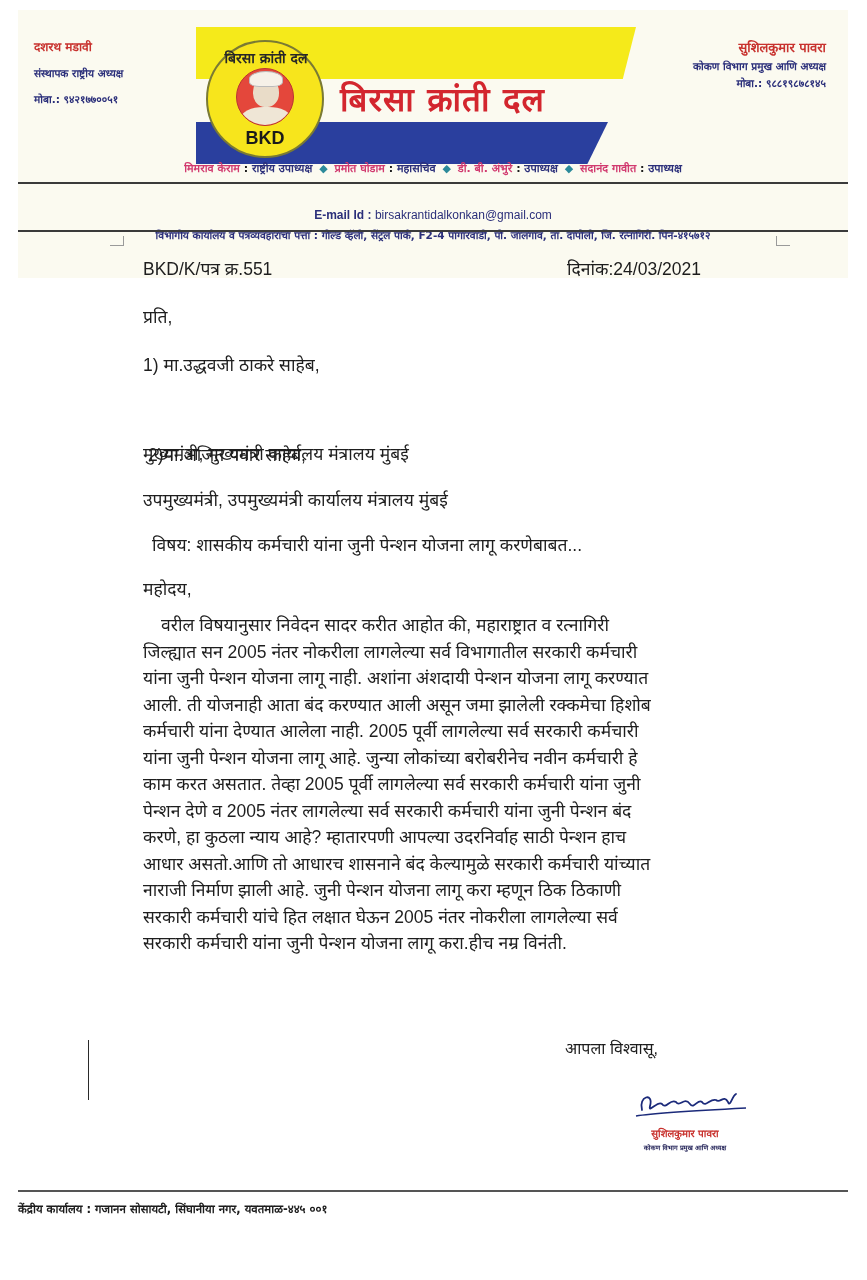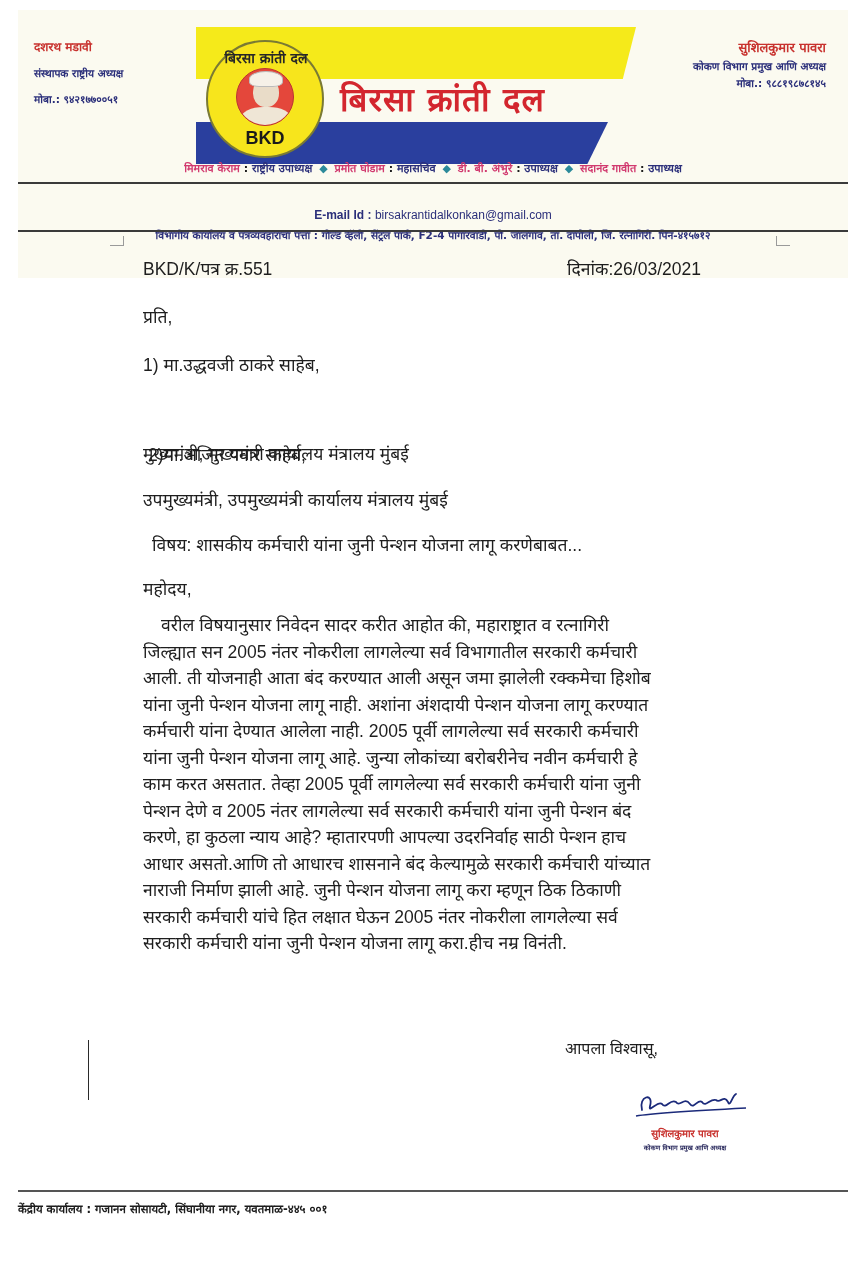--- a/index.html
+++ b/index.html
@@ -125,34 +125,34 @@
     <b>E-mail Id :</b>
     <a>birsakrantidalkonkan@gmail.com</a>
   </div>
   <div class="rule rule-2"></div>
 </div>
 
 <div class="corner corner-l"></div>
 <div class="corner corner-r"></div>
 
 <div class="body-text ref">BKD/K/पत्र क्र.551</div>
-<div class="date">दिनांक:26/03/2021</div>
+<div class="date">दिनांक:24/03/2021</div>
 <div class="body-text to">प्रति,</div>
 <div class="body-text r1">1)  मा.उद्धवजी ठाकरे साहेब,</div>
 <div class="body-text r1-desig">मुख्यमंत्री, मुख्यमंत्री कार्यालय मंत्रालय मुंबई</div>
 <div class="body-text r2">2)मा.अजित पवार साहेब,</div>
 <div class="body-text r2-desig">उपमुख्यमंत्री, उपमुख्यमंत्री कार्यालय मंत्रालय मुंबई</div>
 <div class="body-text subject">विषय: शासकीय कर्मचारी यांना जुनी पेन्शन योजना लागू करणेबाबत...</div>
 <div class="body-text salutation">महोदय,</div>
 
 <div class="paragraph">
   <span class="line first">वरील विषयानुसार निवेदन सादर करीत आहोत की, महाराष्ट्रात व  रत्नागिरी</span>
   <span class="line">जिल्ह्यात सन 2005 नंतर नोकरीला लागलेल्या सर्व  विभागातील सरकारी कर्मचारी</span>
+  <span class="line">यांना जुनी पेन्शन योजना लागू नाही. अशांना अंशदायी पेन्शन योजना लागू करण्यात</span>
   <span class="line">आली. ती योजनाही आता बंद करण्यात आली असून जमा झालेली रक्कमेचा हिशोब</span>
-  <span class="line">यांना जुनी पेन्शन योजना लागू नाही. अशांना अंशदायी पेन्शन योजना लागू करण्यात</span>
   <span class="line">कर्मचारी यांना देण्यात आलेला नाही. 2005 पूर्वी लागलेल्या सर्व सरकारी कर्मचारी</span>
   <span class="line">यांना जुनी पेन्शन योजना लागू आहे. जुन्या लोकांच्या बरोबरीनेच नवीन कर्मचारी हे</span>
   <span class="line">काम करत असतात. तेव्हा 2005 पूर्वी लागलेल्या सर्व सरकारी कर्मचारी यांना जुनी</span>
   <span class="line">पेन्शन देणे व 2005 नंतर लागलेल्या सर्व सरकारी कर्मचारी यांना जुनी पेन्शन बंद</span>
   <span class="line">करणे, हा कुठला न्याय आहे? म्हातारपणी आपल्या उदरनिर्वाह साठी पेन्शन हाच</span>
   <span class="line">आधार असतो.आणि तो आधारच शासनाने बंद केल्यामुळे सरकारी कर्मचारी यांच्यात</span>
   <span class="line">नाराजी निर्माण झाली आहे. जुनी पेन्शन योजना लागू करा म्हणून ठिक ठिकाणी</span>
   <span class="line">सरकारी कर्मचारी यांचे हित लक्षात घेऊन 2005 नंतर नोकरीला लागलेल्या सर्व</span>
   <span class="line">सरकारी कर्मचारी यांना जुनी पेन्शन योजना लागू करा.हीच नम्र विनंती.</span>
 </div>

